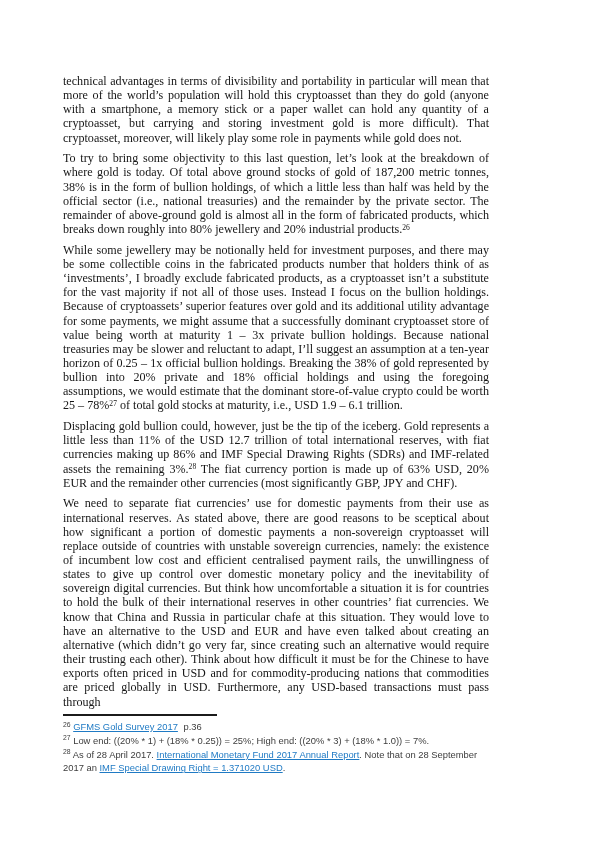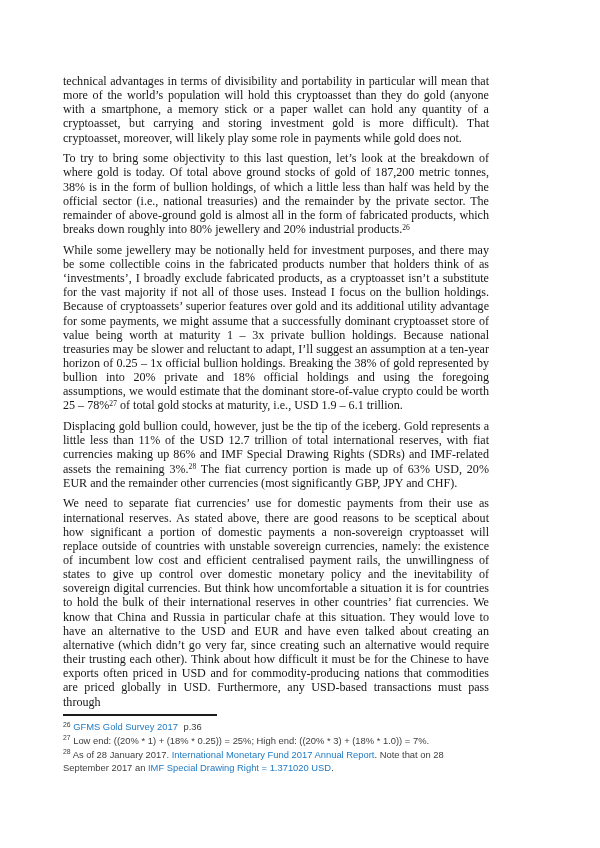--- a/index.html
+++ b/index.html
@@ -62,20 +62,21 @@
   }
   .footnote sup.fnmark {
     font-size: 6.8px;
     line-height: 0;
     vertical-align: baseline;
     position: relative;
     top: -0.5em;
   }
   a.link {
     color: var(--link, #1f7ac4);
+    text-decoration: underline;
     cursor: pointer;
   }
   .fn26-after {
     padding-left: 3px;
     text-align: right;
   }
   .page-number {
     position: absolute;
     top: 781px;
     left: 0;
@@ -115,19 +116,19 @@
       <a class="link">GFMS Gold Survey 2017</a><span class="fn26-after"> p.36</span>
     </div>
 
     <div class="footnote">
       <sup class="fnmark">27</sup>
       <span>Low end: ((20% * 1) + (18% * 0.25)) = 25%; High end: ((20% * 3) + (18% * 1.0)) = 7%.</span>
     </div>
 
     <div class="footnote">
       <sup class="fnmark">28</sup>
-      <span>As of 28 January 2017.  </span><a class="link">International Monetary Fund 2017 Annual Report</a><span>. Note that on 28 September 2017 an </span><a class="link">IMF Special Drawing Right = 1.371020 USD</a><span>.</span>
+      <span>As of 28 April 2017.  </span><a class="link">International Monetary Fund 2017 Annual Report</a><span>. Note that on 28 September 2017 an </span><a class="link">IMF Special Drawing Right = 1.371020 USD</a><span>.</span>
     </div>
 
   </footer>
 
 
 </div>
 
 </body></html>

